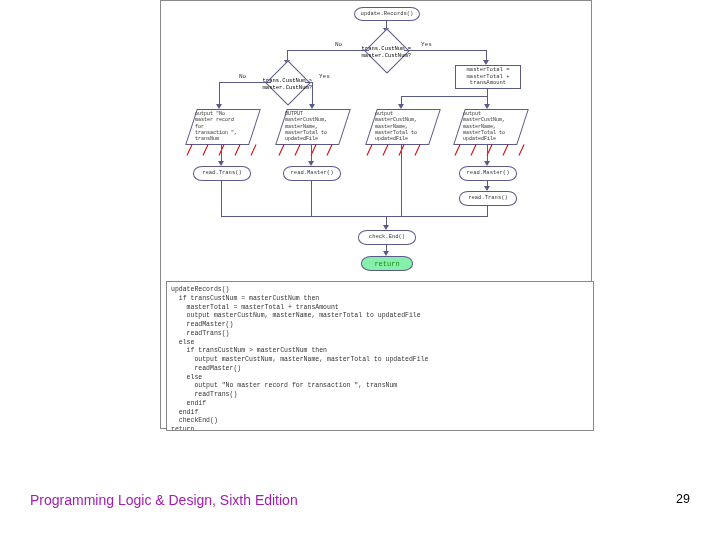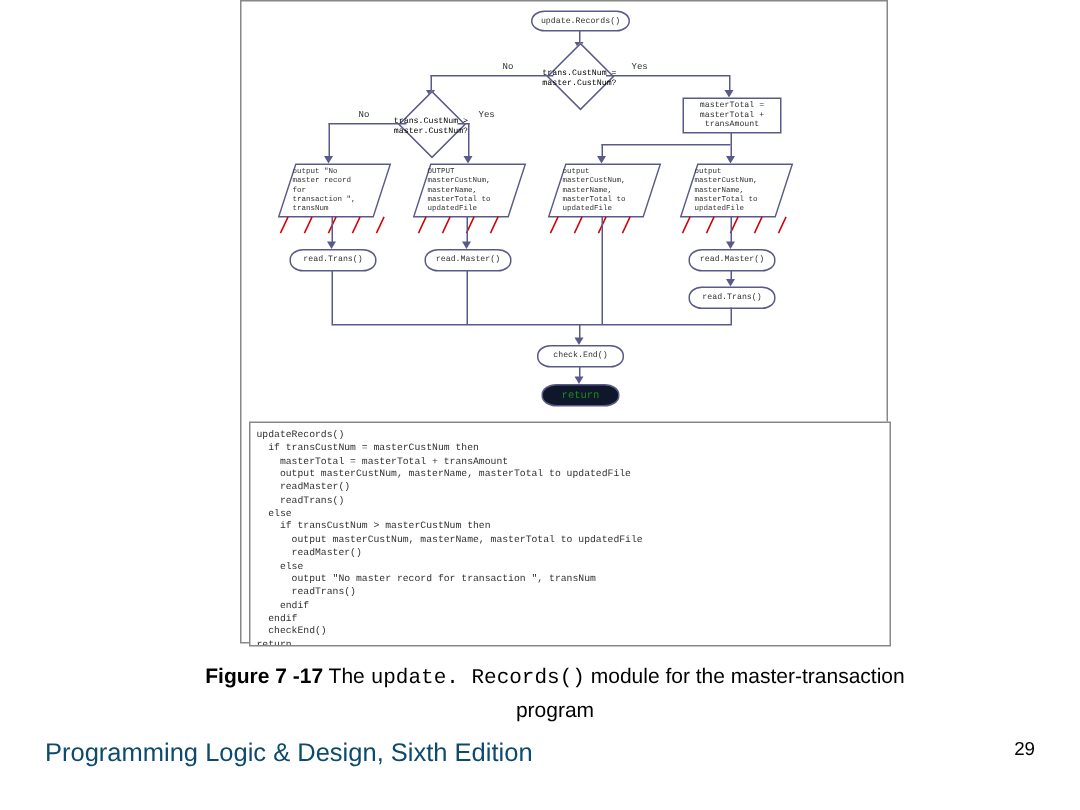--- a/index.html
+++ b/index.html
@@ -10,26 +10,26 @@
   .pill{border-radius:9px/7px}
   .diamond{position:absolute;border:1px solid #5a5a8a;background:#fff;transform:rotate(45deg)}
   .dlabel{position:absolute;font-family:'Courier New',monospace;font-size:5.5px;text-align:center;transform:rotate(-45deg);width:60px;margin-left:-30px;margin-top:-6px;left:50%;top:50%}
   .para{position:absolute;border:1px solid #5a5a8a;background:#fff;transform:skewX(-18deg)}
   .paratext{position:absolute;font-family:'Courier New',monospace;font-size:5px;color:#333;line-height:1.25;padding:2px 6px}
   .hatches{position:absolute}
   .hatch{position:absolute;border-left:1px solid #c00;transform:rotate(25deg);height:12px;top:-1px}
   .lbl{position:absolute;font-family:'Courier New',monospace;font-size:6px;color:#333}
   .line{position:absolute;background:#5a5a8a}
   .arrow-down{position:absolute;width:0;height:0;border-left:3px solid transparent;border-right:3px solid transparent;border-top:5px solid #5a5a8a}
-  .return{position:absolute;border:1px solid #5a5a8a;border-radius:10px/7px;color:#1a8c1a;font-family:'Courier New',monospace;font-size:7px;display:flex;align-items:center;justify-content:center;background:#0f172a}
+  .return{position:absolute;border:1px solid #5a5a8a;border-radius:10px/7px;color:#1a8c1a;font-family:'Courier New',monospace;font-size:7px;display:flex;align-items:center;justify-content:center;background:#86efac}
   .pseudo{position:absolute;left:5px;top:280px;width:418px;height:140px;border:1px solid #888;font-family:'Courier New',monospace;font-size:6.5px;color:#333;padding:4px;line-height:1.35;white-space:pre;background:#fff;overflow:hidden}
   .caption{position:absolute;left:100px;top:440px;width:540px;text-align:center;font-size:14px;line-height:1.5;color:#000}
   .caption .figno{font-weight:bold}
   .caption .mono{font-family:'Courier New',monospace}
-  .footer-left{position:absolute;left:30px;top:492px;font-size:17px;color:#0c4a6e}
+  .footer-left{position:absolute;left:30px;top:492px;font-size:14px;color:#a21caf}
   .footer-right{position:absolute;right:30px;top:492px;font-size:12.5px;color:#000}
 </style>
 </head>
 <body>
 
 <div class="page">
   <div class="diagram-panel">
 
     <div class="flow">
 
@@ -145,20 +145,16 @@
       readMaster()
     else
       output "No master record for transaction ", transNum
       readTrans()
     endif
   endif
   checkEnd()
 return</div>
   </div>
 
-  <div class="caption">
-    <span class="figno">Figure 7 -17</span><span> The </span><span class="mono">update. Records()</span><span> module for the master-transaction</span><br>
-    <span>program</span>
-  </div>
 
   <div class="footer-left">Programming Logic &amp; Design, Sixth Edition</div>
   <div class="footer-right">29</div>
 </div>
 
 </body></html>

